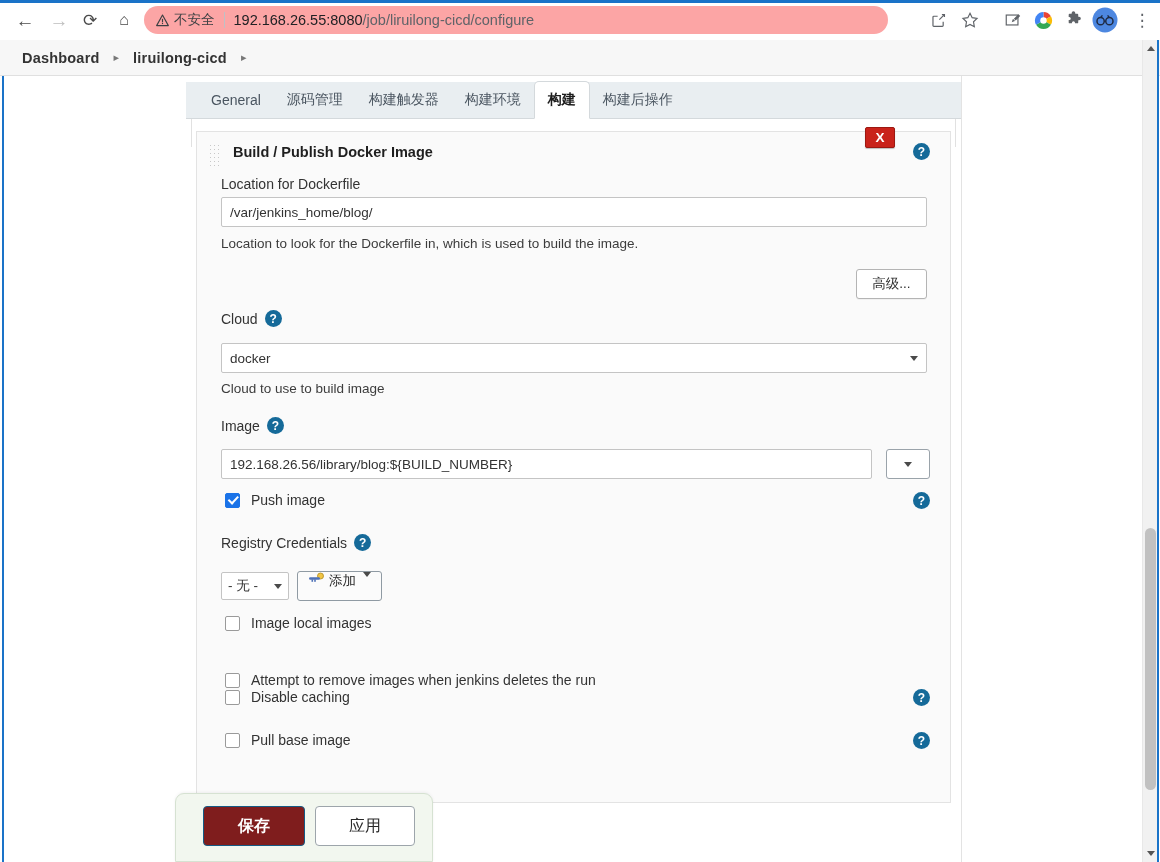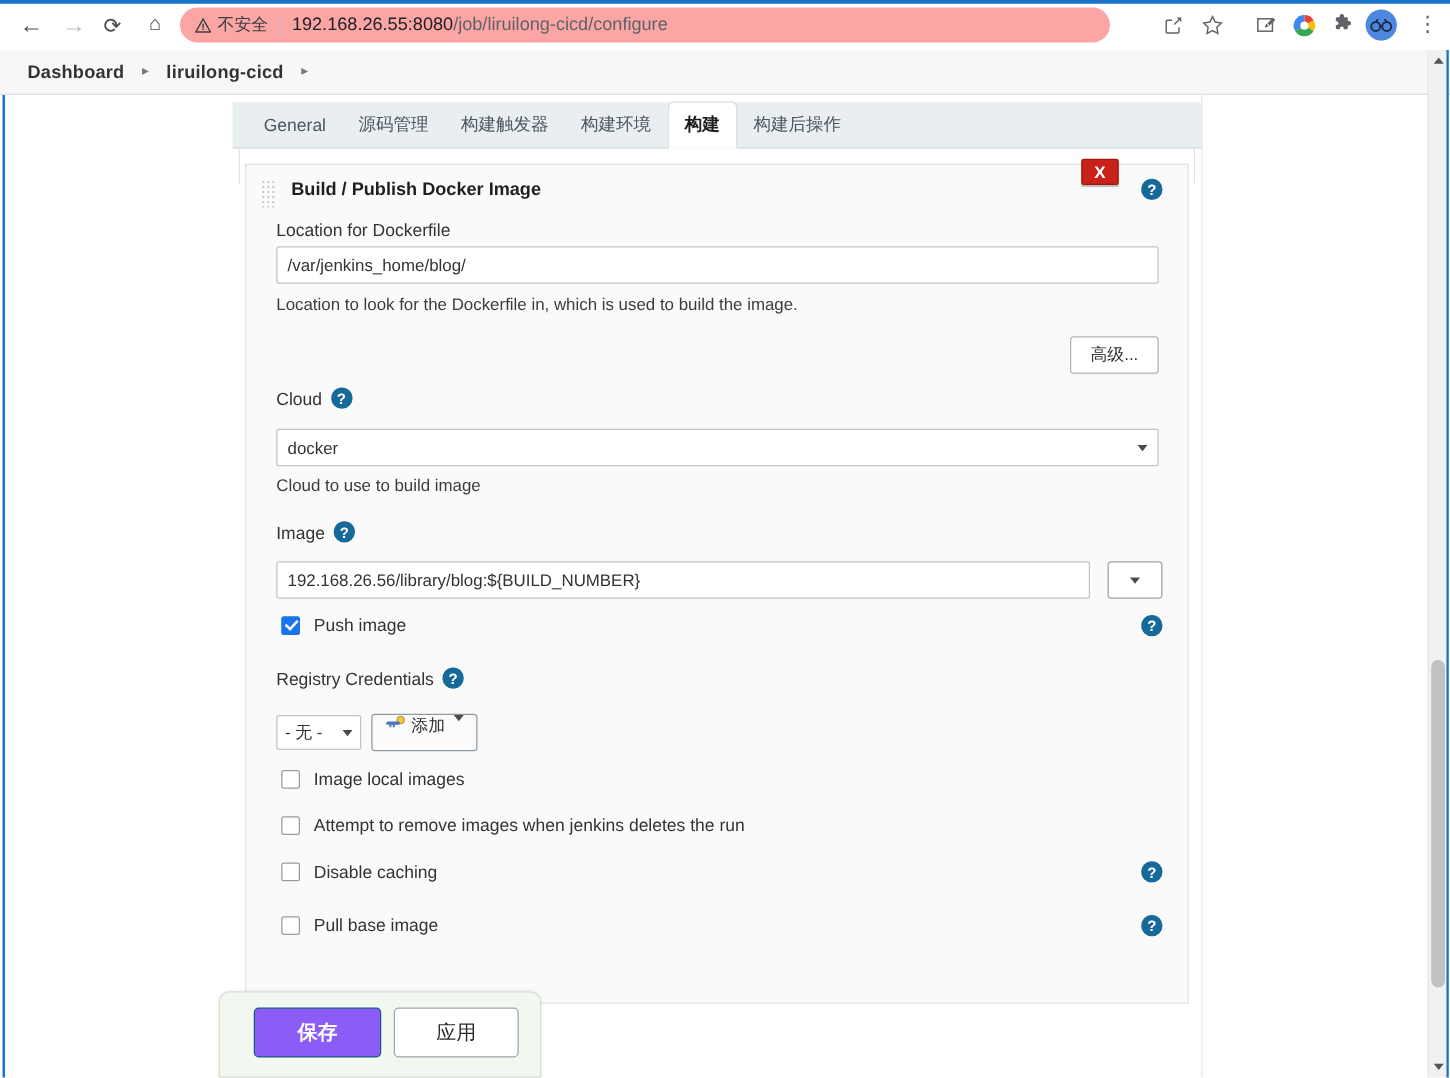--- a/index.html
+++ b/index.html
@@ -224,21 +224,21 @@
 
   
   #save-bar {
     position: absolute; left: 175px; top: 793px; width: 258px; height: 69px;
     background: #f2f7ef;
     border: 1px solid #d6e2d2; border-radius: 9px 9px 0 0;
     box-shadow: 0 -1px 3px rgba(0,0,0,.05);
   }
   .save-btn {
     position: absolute; left: 27px; top: 12px; width: 102px; height: 40px;
-    background: #8b5cf6; border: 1px solid #145b85; border-radius: 4px;
+    background: #7f1d1d; border: 1px solid #145b85; border-radius: 4px;
     color: #ffffff; font-size: 16px; font-weight: bold;
     display: flex; align-items: center; justify-content: center;
   }
   .apply-btn {
     position: absolute; left: 139px; top: 12px; width: 100px; height: 40px;
     background: #ffffff; border: 1px solid #9da5ab; border-radius: 4px;
     color: #2a2a2a; font-size: 16px;
     display: flex; align-items: center; justify-content: center;
   }
 
@@ -415,21 +415,21 @@
         </span>
         <span>添加</span>
         <span class="mini-caret"></span>
       </div>
 
       <div class="cb-row" style="position:absolute;left:28px;top:483px;">
         <span class="cb"></span>
         <span class="cb-label">Image local images</span>
       </div>
 
-      <div class="cb-row" style="position:absolute;left:28px;top:520px;">
+      <div class="cb-row" style="position:absolute;left:28px;top:540px;">
         <span class="cb"></span>
         <span class="cb-label">Attempt to remove images when jenkins deletes the run</span>
       </div>
 
       <div class="cb-row" style="position:absolute;left:28px;top:557px;">
         <span class="cb"></span>
         <span class="cb-label">Disable caching</span>
       </div>
       <div class="help-ico help-abs" style="right:20px;top:557px;">?</div>
 

